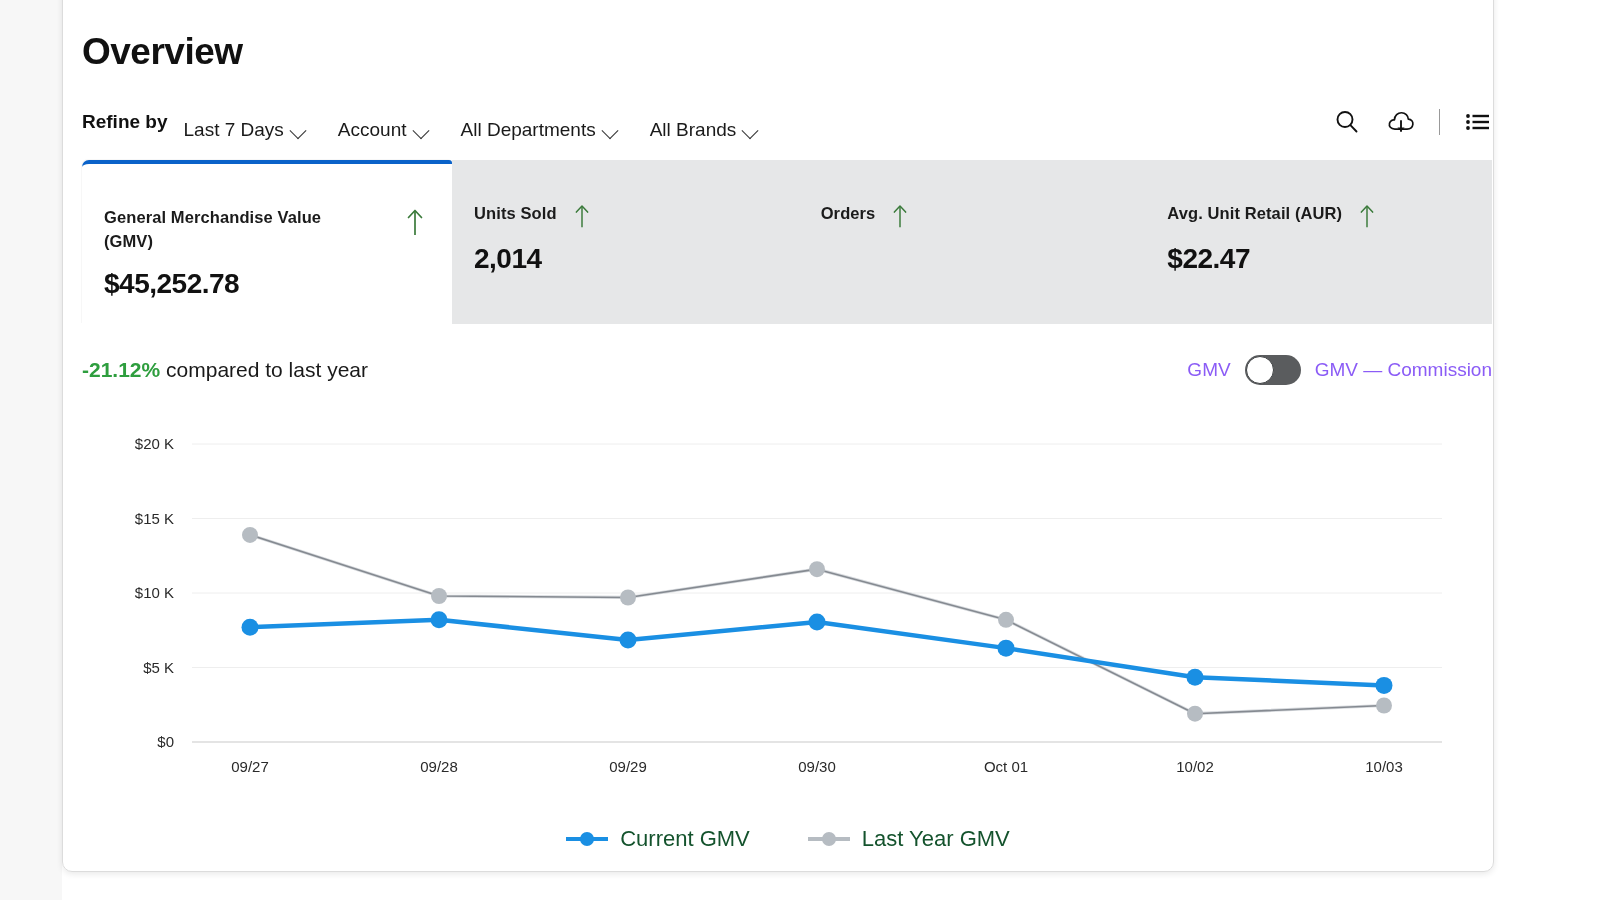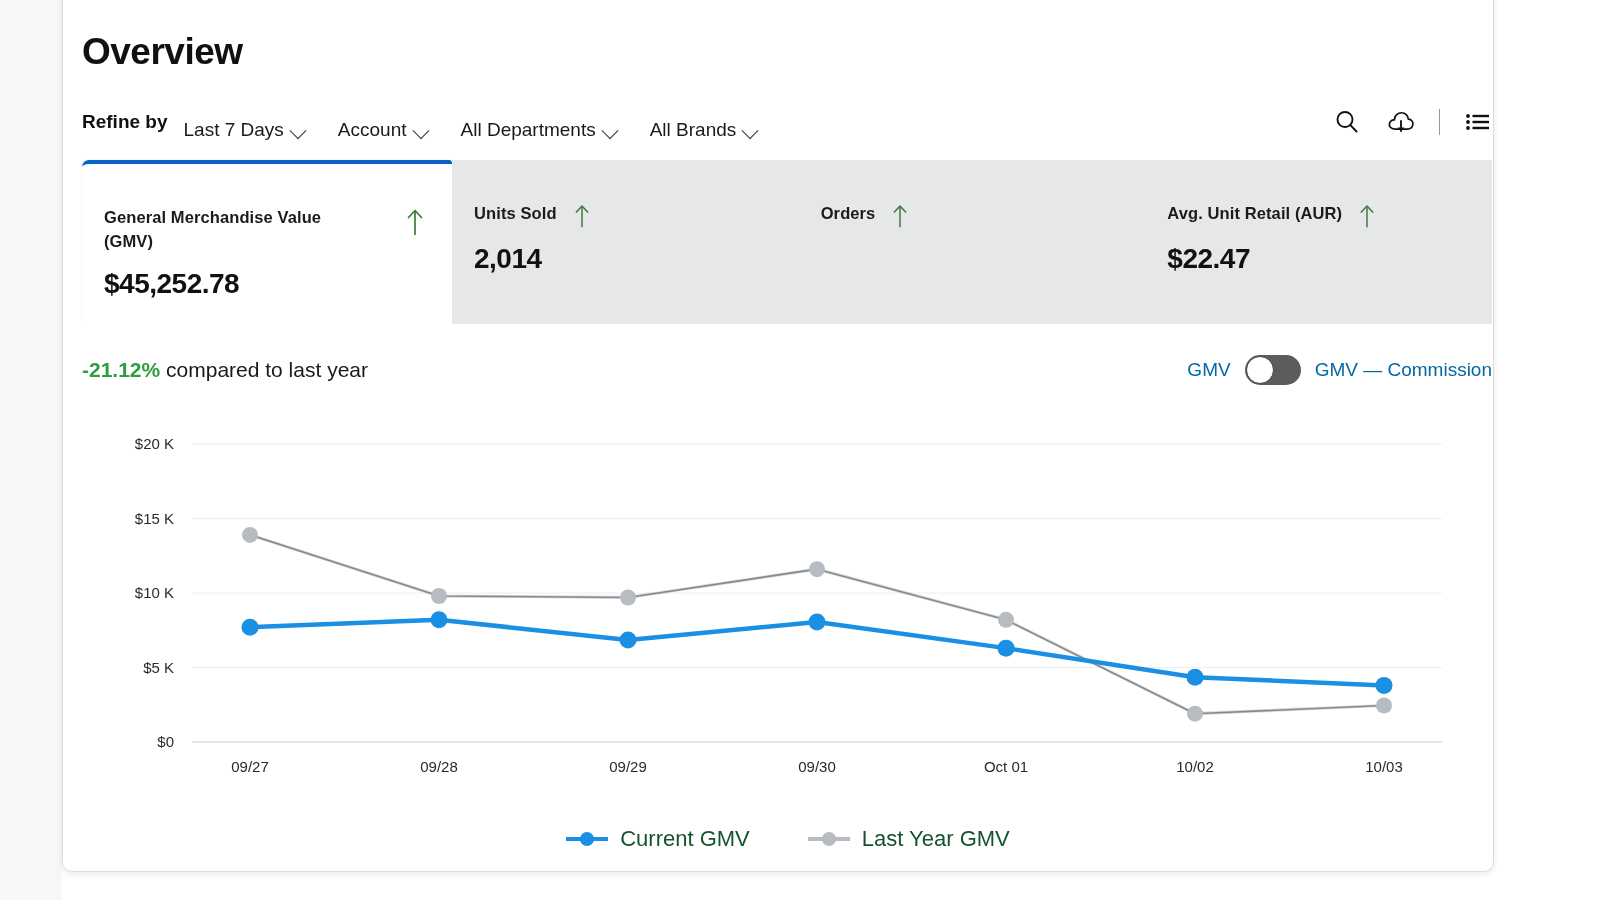--- a/index.html
+++ b/index.html
@@ -184,21 +184,21 @@
     position: absolute;
     right: 20px;
     top: 348px;
     height: 44px;
     display: flex;
     align-items: center;
     gap: 14px;
   }
   .toggle-label {
     font-size: 19px;
-    color: #0369a1;
+    color: #8b5cf6;
     white-space: nowrap;
   }
   .switch {
     width: 56px;
     height: 30px;
     border-radius: 15px;
     background: #5a5c5e;
     position: relative;
     cursor: pointer;
     flex: none;

